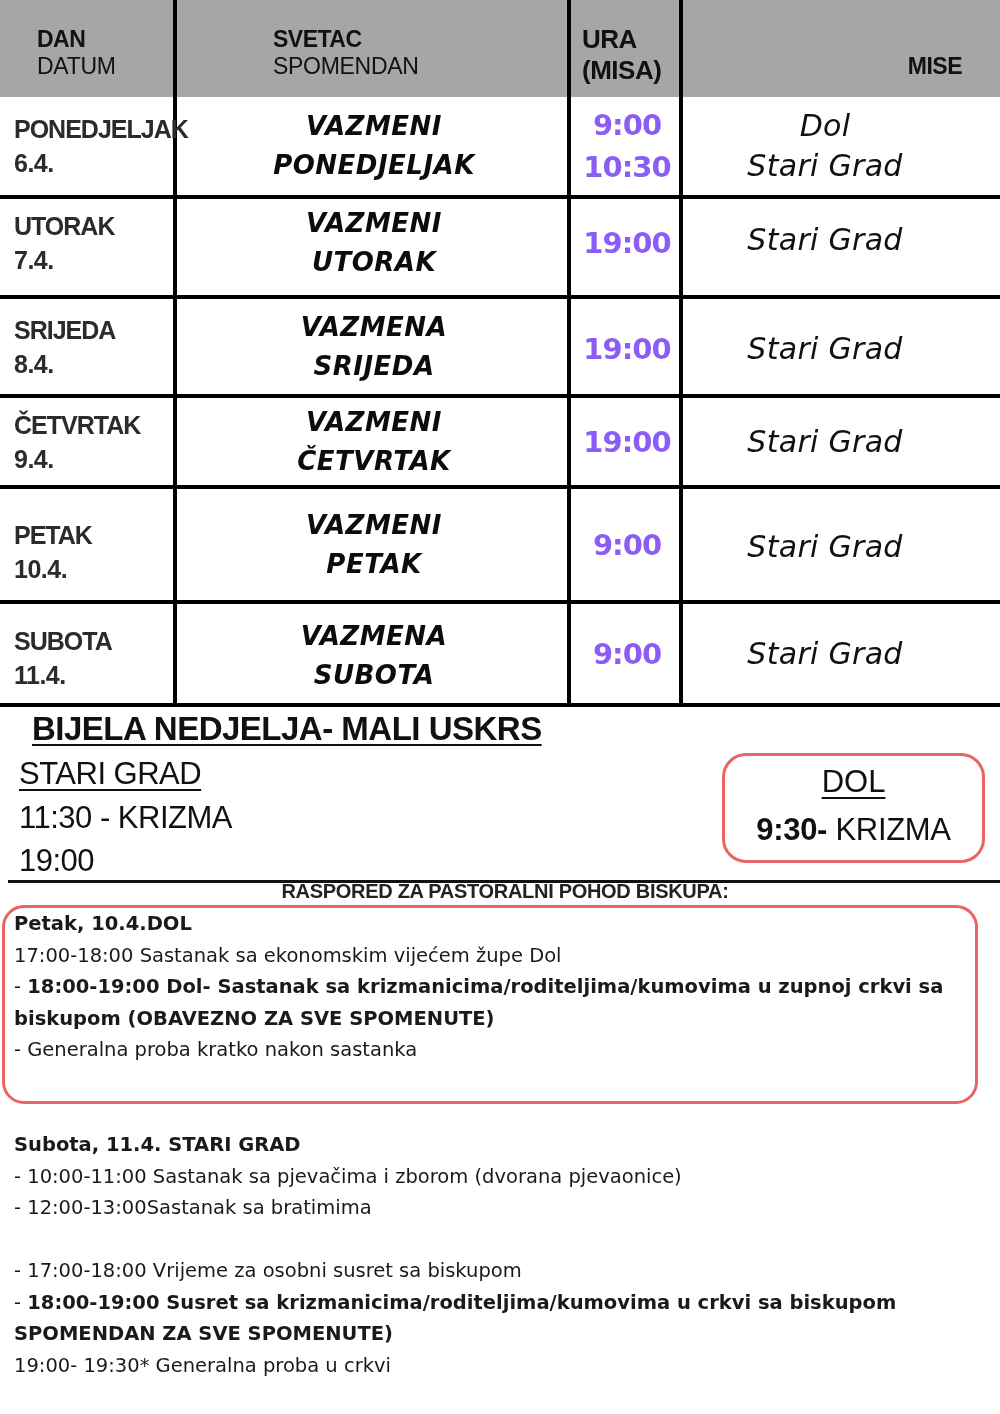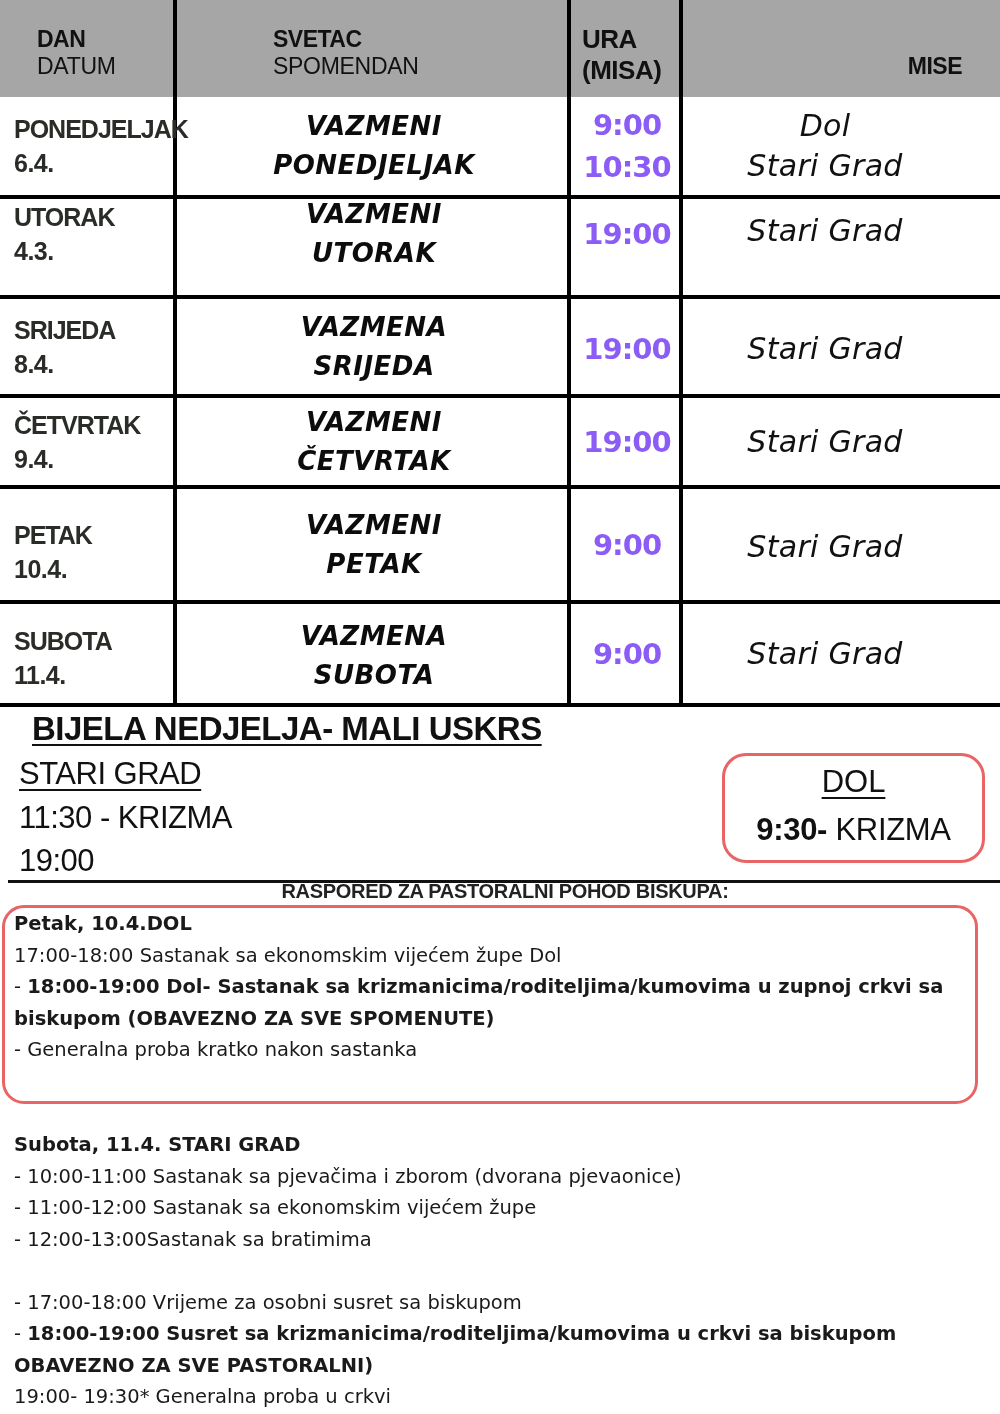--- a/index.html
+++ b/index.html
@@ -88,24 +88,24 @@
     <div class="c-time" style="top:0; height:98px;">
       <span>9:00</span>
       <span>10:30</span>
     </div>
     <div class="c-mass" style="top:0; height:98px;">
       <span>Dol</span>
       <span>Stari Grad</span>
     </div>
   </div>
 
-  <div class="row" style="top:186px; height:112px;">
+  <div class="row" style="top:195px; height:112px;">
     <div class="c-day" style="top:0; height:96px;">
       <span class="dname">UTORAK</span>
-      <span class="ddate">4.3.</span>
+      <span class="ddate">7.4.</span>
     </div>
     <div class="c-saint" style="top:0; height:96px;">
       <span>VAZMENI</span>
       <span>UTORAK</span>
     </div>
     <div class="c-time" style="top:0; height:96px;">
       <span>19:00</span>
     </div>
     <div class="c-mass" style="top:0; height:90px;">
       <span>Stari Grad</span>
@@ -209,20 +209,19 @@
   <div class="ln"><b>Petak, 10.4.DOL</b></div>
   <div class="ln">17:00-18:00 Sastanak sa ekonomskim vijećem župe Dol</div>
   <div class="ln"><span style="white-space:pre;">- </span><b>18:00-19:00 Dol- Sastanak sa krizmanicima/roditeljima/kumovima u zupnoj crkvi sa</b></div>
   <div class="ln"><b>biskupom (OBAVEZNO ZA SVE SPOMENUTE)</b></div>
   <div class="ln">- Generalna proba kratko nakon sastanka</div>
 </div>
 
 <div class="block" style="top:1129px;">
   <div class="ln"><b>Subota, 11.4. STARI GRAD</b></div>
   <div class="ln">- 10:00-11:00 Sastanak sa pjevačima i zborom (dvorana pjevaonice)</div>
-  <div class="ln">- 11:00-12:00 Sastanak sa ekonomskim vijećem župe</div>
   <div class="ln">- 12:00-13:00Sastanak sa bratimima</div>
   <div class="gap"></div>
   <div class="ln">- 17:00-18:00 Vrijeme za osobni susret sa biskupom</div>
   <div class="ln"><span style="white-space:pre;">- </span><b>18:00-19:00 Susret sa krizmanicima/roditeljima/kumovima u crkvi sa biskupom</b></div>
-  <div class="ln"><b>OBAVEZNO ZA SVE PASTORALNI)</b></div>
+  <div class="ln"><b>SPOMENDAN ZA SVE SPOMENUTE)</b></div>
   <div class="ln">19:00- 19:30* Generalna proba u crkvi</div>
 </div>
 
 </body></html>

